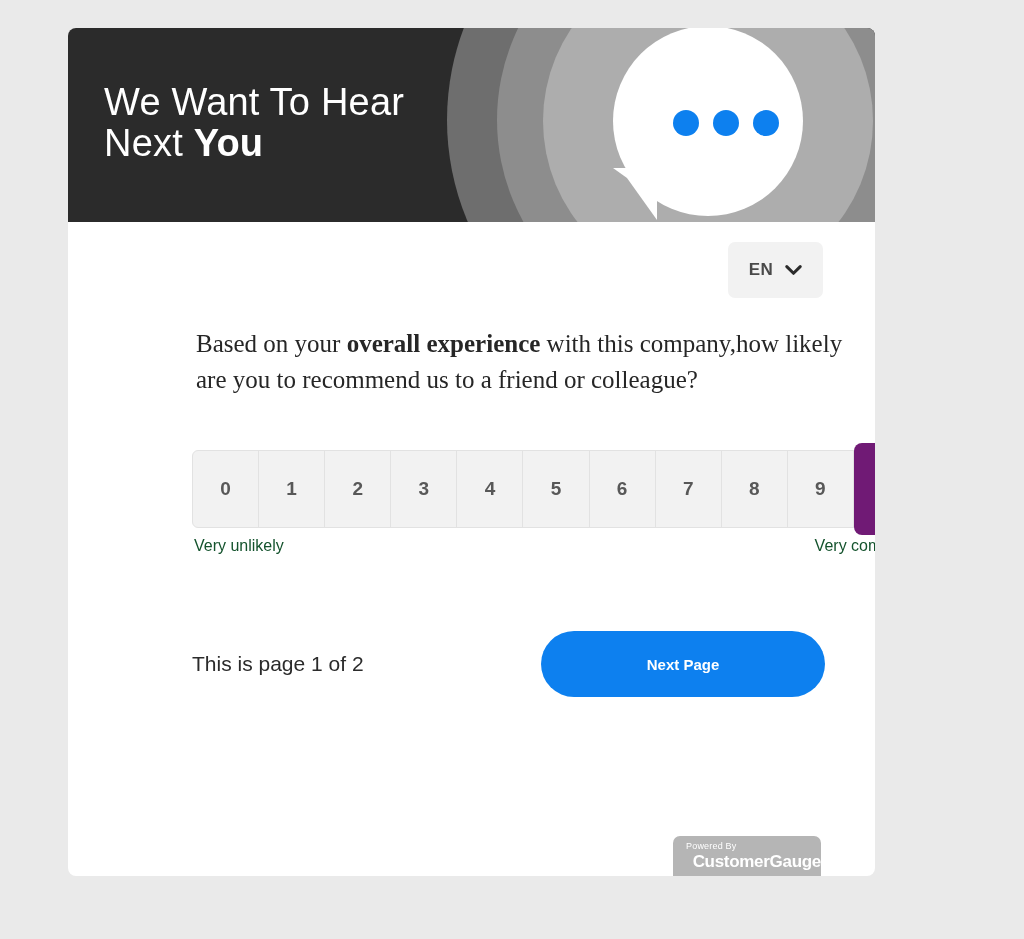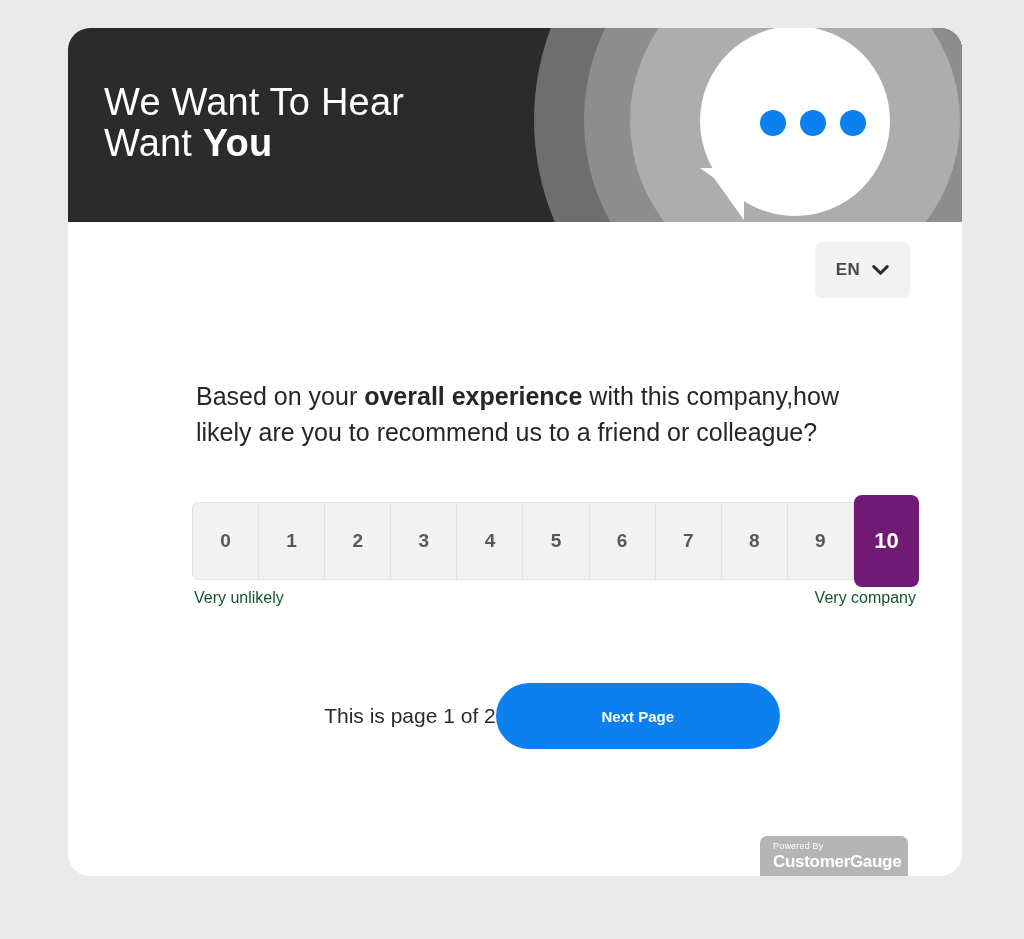--- a/index.html
+++ b/index.html
@@ -11,24 +11,24 @@
     background: #eaeaea;
     font-family: "Liberation Sans", sans-serif;
     overflow: hidden;
   }
 
   
   .card {
     position: absolute;
     left: 68px;
     top: 28px;
-    width: 894px;
+    width: 807px;
     height: 848px;
     background: #ffffff;
-    border-radius: 22px;
+    border-radius: 8px;
     overflow: hidden;
   }
 
   
   .header {
     position: relative;
     width: 100%;
     height: 194px;
     background: #2b2b2b;
     overflow: hidden;
@@ -116,26 +116,27 @@
     border-radius: 7px;
     color: #4a4a4a;
     font-size: 17px;
     font-weight: 700;
     letter-spacing: 0.5px;
     cursor: pointer;
   }
   .chev { display: block; line-height: 0; }
 
   .question {
-    margin: 80px 0 0 96px;
+    margin: 28px 0 0 96px;
     max-width: 700px;
     color: #262626;
     font-size: 25px;
     font-weight: 400;
     line-height: 36px;
+    font-family: Liberation Serif, serif;
   }
   .question b { font-weight: 700; }
 
   
   .scale-wrap {
     position: relative;
     margin: 52px 0 0 92px;
     width: 726px;
   }
   .scale {
@@ -178,21 +179,21 @@
     padding: 0 2px;
     color: #14532d;
     font-size: 16px;
     text-align: right;
   }
 
   
   .nav-row {
     display: flex;
     align-items: center;
-    justify-content: center;
+    justify-content: space-between;
     margin: 76px 18px 0 92px;
   }
   .page-indicator {
     color: #2b2b2b;
     font-size: 21px;
   }
   .next-btn {
     width: 284px;
     height: 66px;
     background: #0d80ef;
@@ -225,40 +226,40 @@
     right: 54px;
     bottom: 0;
     width: 148px;
     height: 40px;
     background: #b5b5b5;
     border-radius: 7px 7px 0 0;
     padding: 5px 0 0 13px;
     color: #ffffff;
   }
   .powered .p1 { font-size: 9px; font-weight: 400; letter-spacing: 0.2px; }
-  .powered .p2 { font-size: 17px; font-weight: 700; letter-spacing: -0.3px; margin-top: 1px; }
+  .powered .p2 { font-size: 17px; font-weight: 700; letter-spacing: -0.3px; margin-top: 1px; text-align: right; }
 </style>
 </head>
 <body>
 
 <div class="card">
 
   <div class="header">
     <div class="ring ring-1"></div>
     <div class="ring ring-2"></div>
     <div class="ring ring-3"></div>
     <div class="bubble-tail"></div>
     <div class="bubble"></div>
     <div class="bubble-dots">
       <span></span>
         <span></span>
         <span></span>
     </div>
 
-    <div class="header-title"><span>We Want To Hear</span><br><span>Want </span><b>You</b></div>
+    <div class="header-title"><span>We Want To Hear</span><br><span>Next </span><b>You</b></div>
   </div>
 
   <div class="body">
 
     <div class="lang-row">
       <div class="lang-select">
         <span>EN</span>
         <span class="chev">
           <svg width="17" height="11" viewBox="0 0 17 11">
             <path d="M1.8 1.6 L8.5 8.3 L15.2 1.6" fill="none" stroke="#2b2b2b" stroke-width="3" stroke-linecap="round" stroke-linejoin="round"></path>

